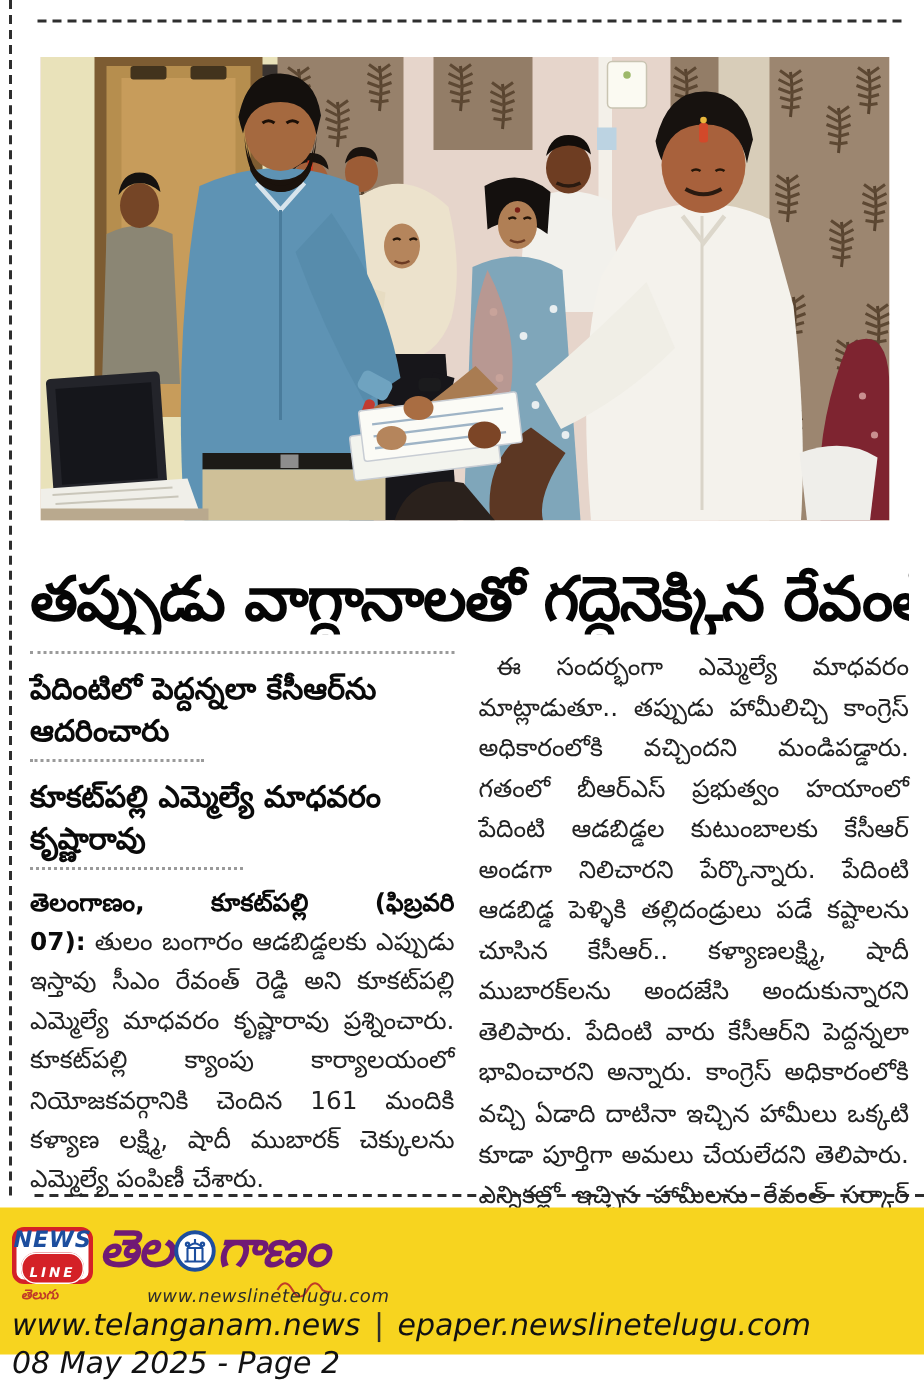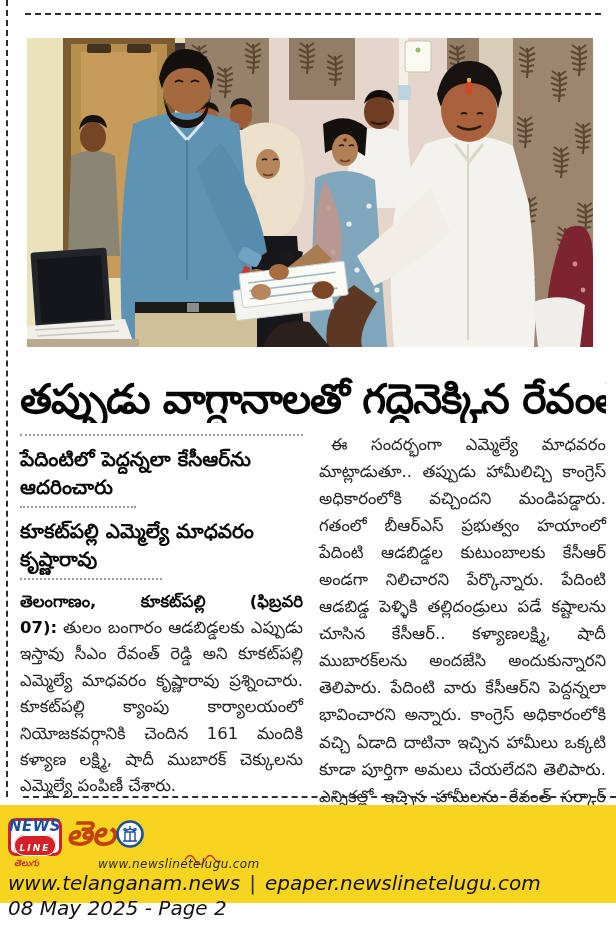--- a/index.html
+++ b/index.html
@@ -47,21 +47,21 @@
   }
   .nl-news{font-size:15px;font-weight:800;color:#1C4E9E;line-height:1;letter-spacing:.5px;}
   .nl-line-oval{
     background:#D42127;border-radius:10px;padding:1px 6px;margin-top:1px;
     box-shadow:inset 0 0 0 1px #ffffff;
   }
   .nl-line{font-size:9px;font-weight:800;color:#ffffff;letter-spacing:2px;line-height:1;text-align:center;}
   .nl-lang{position:absolute;left:14px;top:53px;font-size:9px;color:#C03A28;font-weight:700;}
   .masthead{
     position:absolute;left:66px;top:11px;display:flex;align-items:center;
-    color:#c2410c;font-weight:800;font-size:34px;line-height:1;letter-spacing:-1px;
+    color:#701a75;font-weight:800;font-size:34px;line-height:1;letter-spacing:-1px;
     white-space:nowrap;
   }
   .emblem{width:28px;height:28px;margin:2px 1px 0 1px;flex:0 0 auto;}
   .masthead-site{position:absolute;left:98px;top:52px;font-size:12px;color:#2b2b2b;letter-spacing:.4px;}
   .flourish{position:absolute;left:183px;top:46px;width:40px;height:14px;}
   .links-row{position:absolute;left:8px;top:66px;font-size:20px;color:#121212;}
   .links-sep{padding:0 9px;color:#2e2e2e;font-weight:400;}
   .date-row{position:absolute;left:8px;top:91px;font-size:20px;color:#121212;}
 </style>
 </head>
@@ -291,20 +291,21 @@
       <circle cx="14" cy="14" r="12.5" fill="#ffffff" stroke="#1C4E9E" stroke-width="2.6"></circle>
       <g stroke="#1C4E9E" stroke-width="1.4" fill="none">
         <path d="M9 21 v-9 M19 21 v-9 M9 12 h10"></path>
         <path d="M9 12 q5 -6 10 0"></path>
         <path d="M14 12 v9 M7 21 h14"></path>
         <circle cx="9" cy="9.5" r="1.1"></circle>
           <circle cx="19" cy="9.5" r="1.1"></circle>
         <path d="M14 6 v3"></path>
       </g>
     </svg>
+    <span>గాణం</span>
   </div>
   <svg class="flourish" viewBox="0 0 40 14">
     <path d="M2 9 q5 -9 10 0 t10 0 t10 0 q3 2 6 1" stroke="#C03A28" stroke-width="1.4" fill="none"></path>
   </svg>
   <span class="masthead-site">www.newslinetelugu.com</span>
 
   <div class="links-row">
     <span>www.telanganam.news</span><span class="links-sep">|</span><span>epaper.newslinetelugu.com</span>
   </div>
   <div class="date-row">08 May 2025 - Page 2</div>

